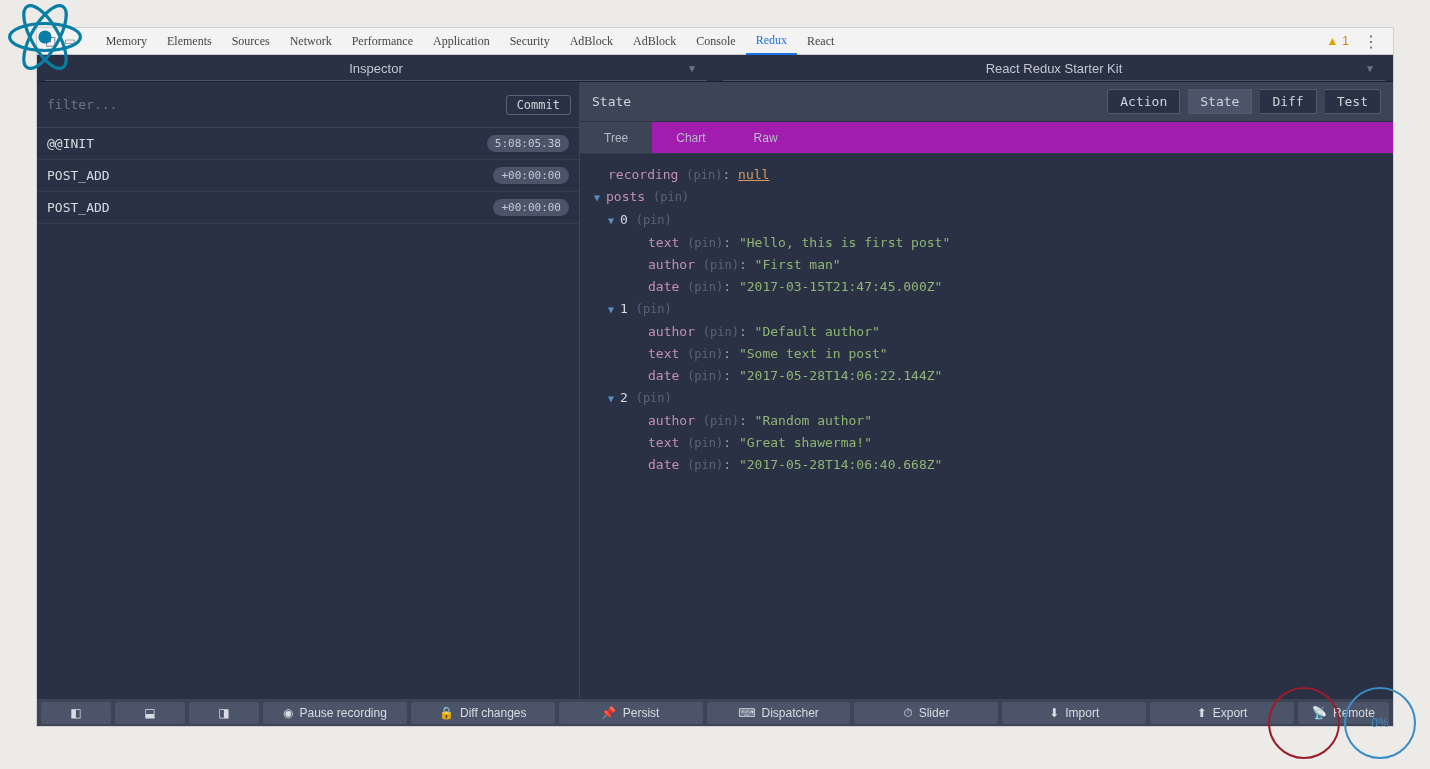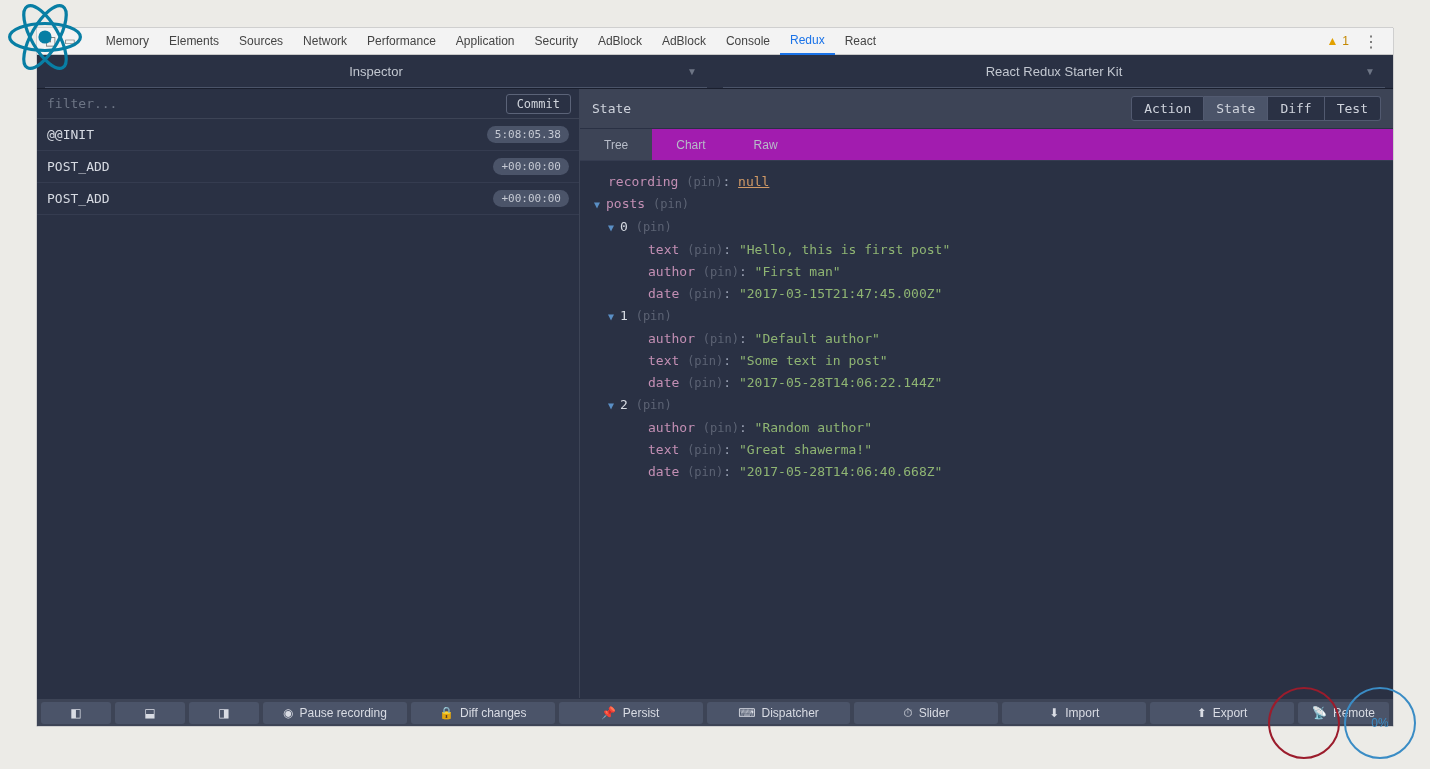--- a/index.html
+++ b/index.html
@@ -28,27 +28,27 @@
   .chrome-tabs {
     height: 27px;
     background: #f3f3f3;
     display: flex; align-items: center;
     padding: 0 8px;
     font-size: 12px;
     color: #444;
     border-bottom: 1px solid #c8c8c8;
   }
   .chrome-tabs .icon-group { display: flex; gap: 8px; margin-right: 20px; align-items: center;}
-  .chrome-tabs .tab { padding: 0 10px; height: 27px; display:flex; align-items:center; cursor: pointer; }
+  .chrome-tabs .tab { padding: 0 10px; height: 27px; display:flex; align-items:center; cursor: pointer; font-family: Liberation Serif, serif; }
   .chrome-tabs .tab.active { color: #1a73e8; border-bottom: 2px solid #1a73e8; }
   .chrome-tabs .spacer { flex: 1; }
   .chrome-tabs .warn { display:flex; align-items:center; gap:4px; color:#c38700; margin-right:8px; }
   .chrome-tabs .menu-icon { font-size:16px; color:#666; padding:0 6px; cursor:pointer;}
   .panel-headers {
-    height: 34px;
+    height: 27px;
     background: #2a3144;
     display: flex;
     border-bottom: 1px solid #1a1f2e;
   }
   .panel-headers .half {
     flex:1;
     display:flex; align-items:center; justify-content:center;
     position:relative;
     color: #c2c7d0; font-size:13px;
   }
@@ -59,21 +59,21 @@
   .main-split {
     flex:1; display:flex; min-height:0;
   }
   .left-pane {
     width: 543px;
     display:flex; flex-direction:column;
     border-right:1px solid #3d4456;
     background:#2a3144;
   }
   .filter-row{
-    height:30px; display:flex; align-items:center;
+    height:46px; display:flex; align-items:center;
     border-bottom:1px solid #3d4456;
   }
   .filter-input{
     flex:1; background:transparent; border:none; outline:none;
     color:#9aa1b3; font-family: Menlo, monospace; font-size:13px;
     padding:0 10px;
   }
   .filter-input::placeholder{ color:#6d7585; }
   .commit-btn{
     background:#2a3144; border:1px solid #5b6378; color:#d0d4dc;
@@ -95,21 +95,21 @@
     background:#2a3144;
   }
   .state-header{
     height:40px;
     background:#3d4456;
     display:flex; align-items:center; padding:16px 12px;
     border-bottom:1px solid #2a3144;
   }
   .state-header .title{ color:#cfd3dc; font-family:Menlo,monospace; font-size:13px;}
   .state-header .spacer{flex:1;}
-  .seg-group{ display:flex; gap:0; }
+  .seg-group{ display:flex; gap:8px; }
   .seg-btn{
     background:#2a3144; border:1px solid #525a70; color:#cfd3dc;
     font-family:Menlo,monospace; font-size:13px;
     padding:4px 12px; cursor:pointer;
   }
   .seg-btn + .seg-btn{ border-left:none;}
   .seg-btn.active{ background:#4b5469; }
   .seg-btn:first-child{ border-radius:3px 0 0 3px;}
   .seg-btn:last-child{ border-radius:0 3px 3px 0;}
   .subtabs{

